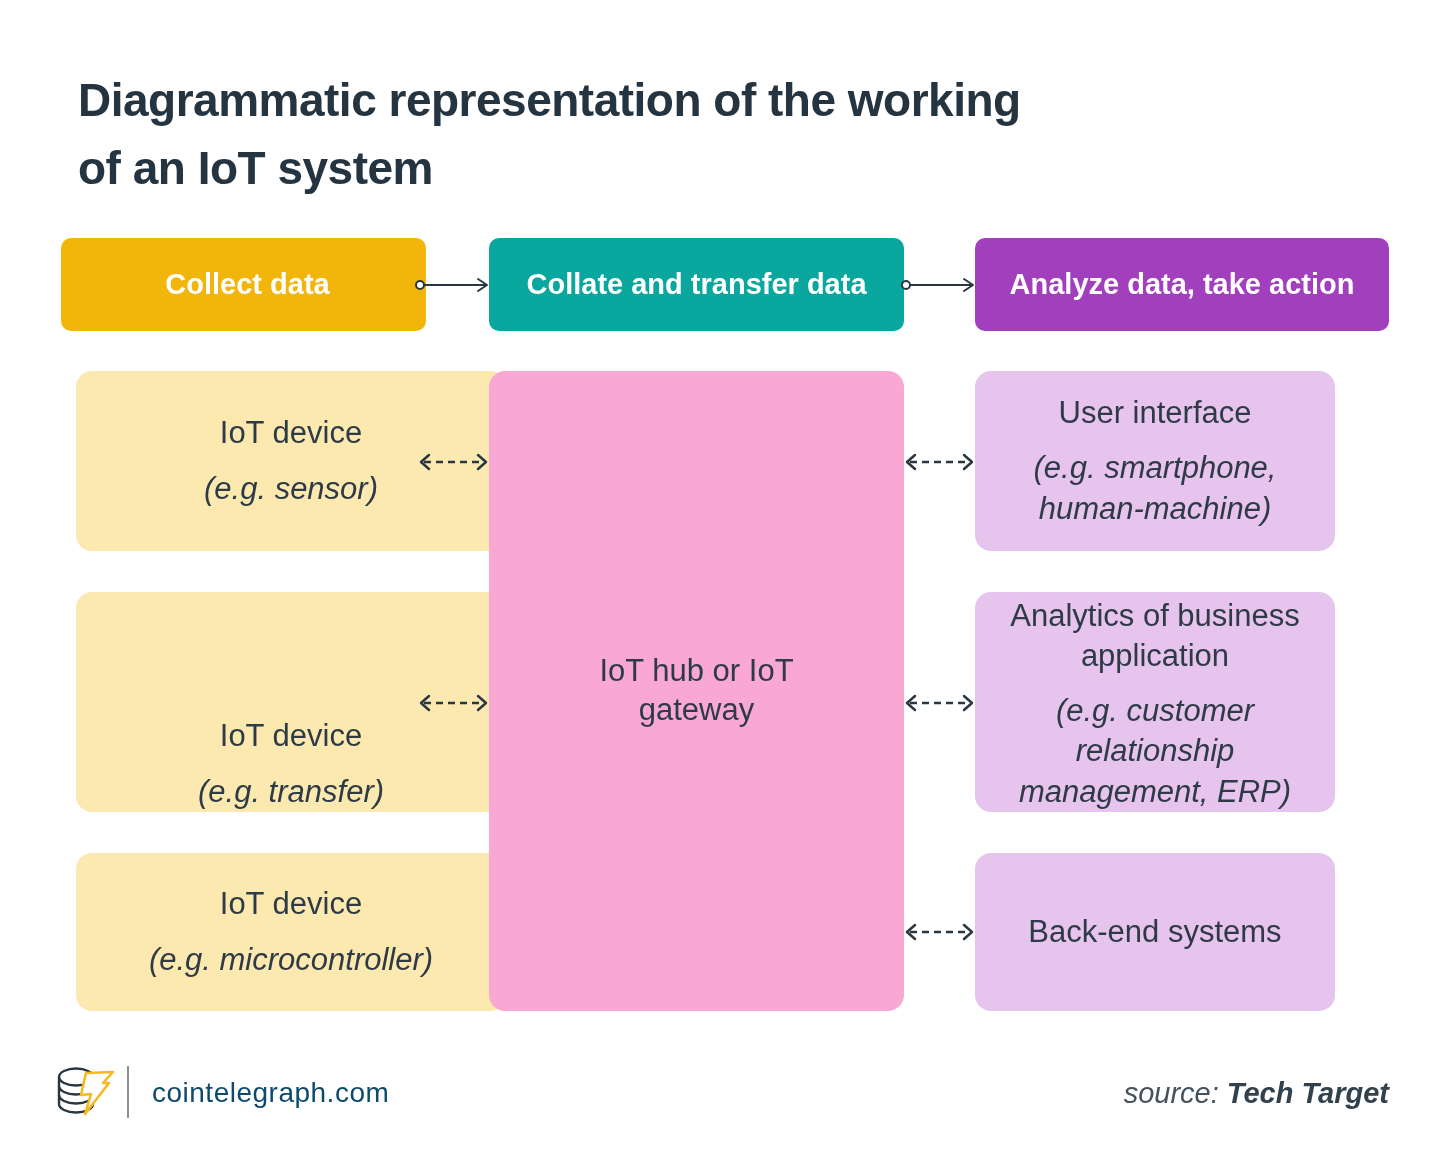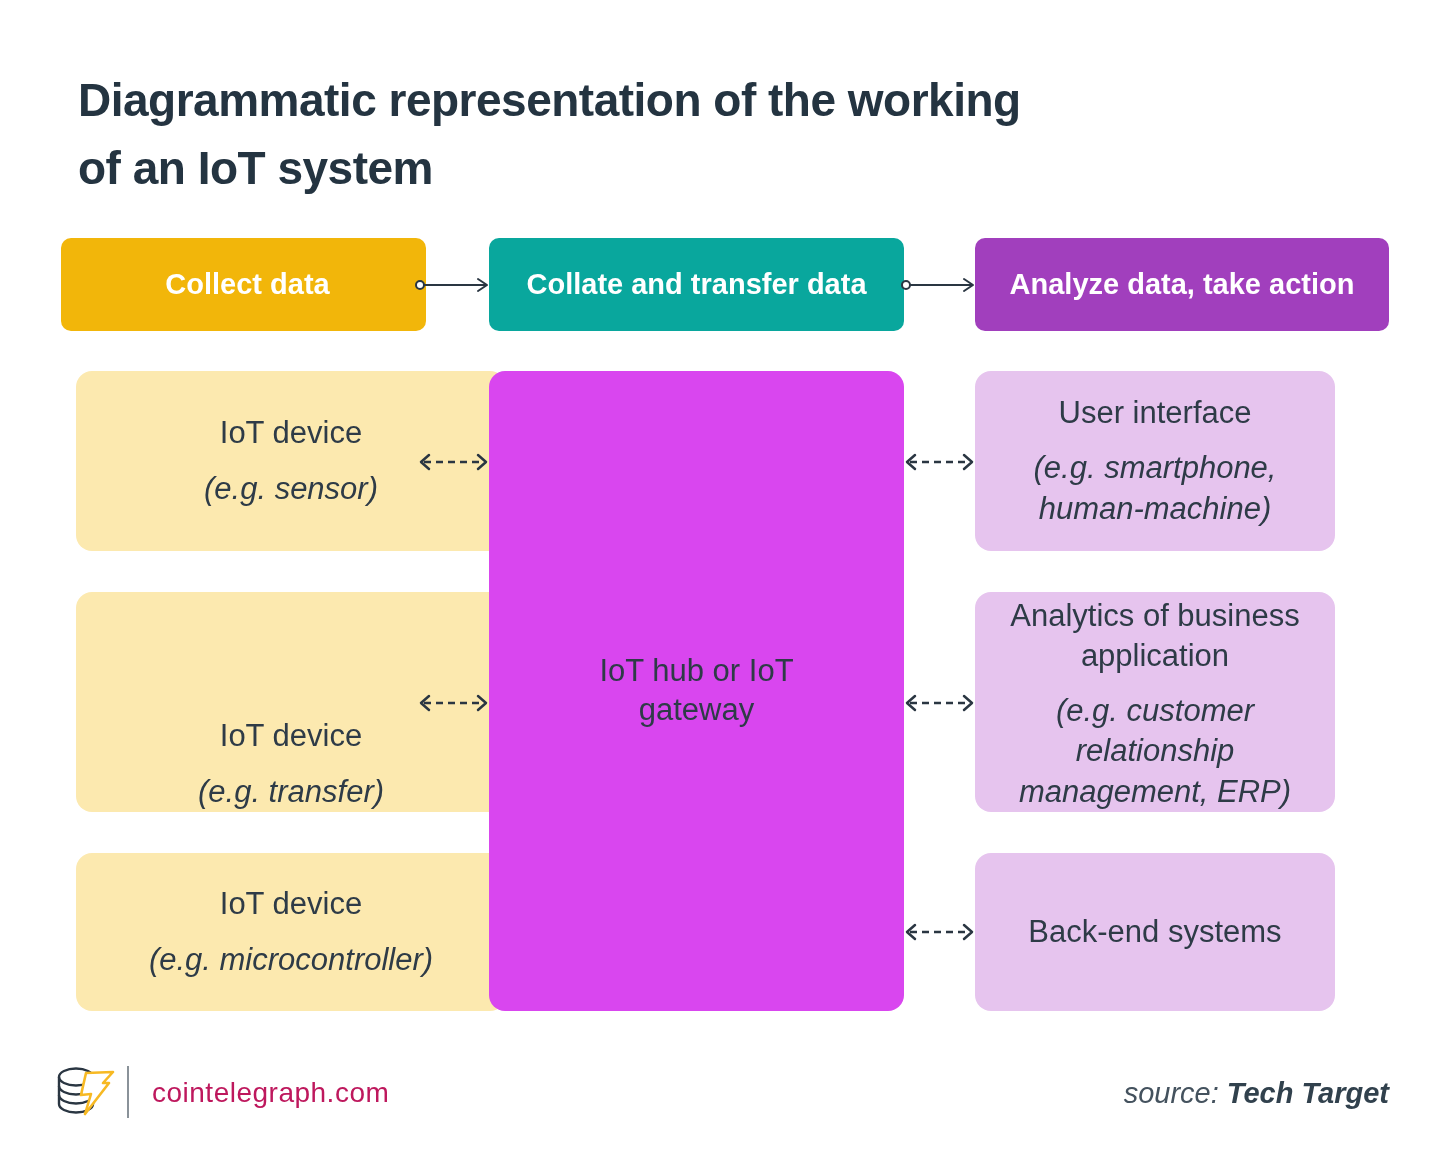--- a/index.html
+++ b/index.html
@@ -20,32 +20,32 @@
   .hdr-collect{left:61px;width:357px;background:#F2B60A;padding-left:8px;}
   .hdr-collate{left:489px;width:415px;background:#09A79D;}
   .hdr-analyze{left:975px;width:414px;background:#A13FBD;}
   .body-box{
     position:absolute;border-radius:16px;box-sizing:border-box;
     display:flex;flex-direction:column;align-items:center;justify-content:center;
     text-align:center;color:#2E3B47;font-size:31px;padding:0 26px;
   }
   .device-bg{left:76px;width:430px;background:#FCE9AF;}
   .output-bg{left:975px;width:360px;background:#E6C4EE;}
-  .hub-box{left:489px;top:371px;width:415px;height:640px;background:#d946ef;}
+  .hub-box{left:489px;top:371px;width:415px;height:640px;background:#f9a8d4;}
   .row1{top:371px;height:180px;}
   .row2{top:592px;height:220px;justify-content:flex-end;}
   .row3{top:853px;height:158px;}
   .box-title{white-space:pre-line;line-height:1.3;}
   .box-subtitle{font-style:italic;white-space:pre-line;line-height:1.3;margin-top:15px;}
   .hub-label{white-space:pre-line;line-height:1.25;}
   .arrow{position:absolute;}
   .footer-logo{position:absolute;left:55px;top:1064px;}
   .footer-divider{position:absolute;left:127px;top:1066px;width:2px;height:52px;background:#8a9299;}
   .footer-site{
-    position:absolute;left:152px;top:1077px;font-size:28px;color:#be185d;letter-spacing:0.5px;
+    position:absolute;left:152px;top:1077px;font-size:28px;color:#0c4a6e;letter-spacing:0.5px;
   }
   .footer-source{
     position:absolute;right:61px;top:1077px;font-size:29px;font-style:italic;color:#44525E;
   }
   .footer-source b{color:#31414D;font-weight:bold;margin-left:8px;}
 </style>
 </head>
 <body>
 
 <div class="canvas">

